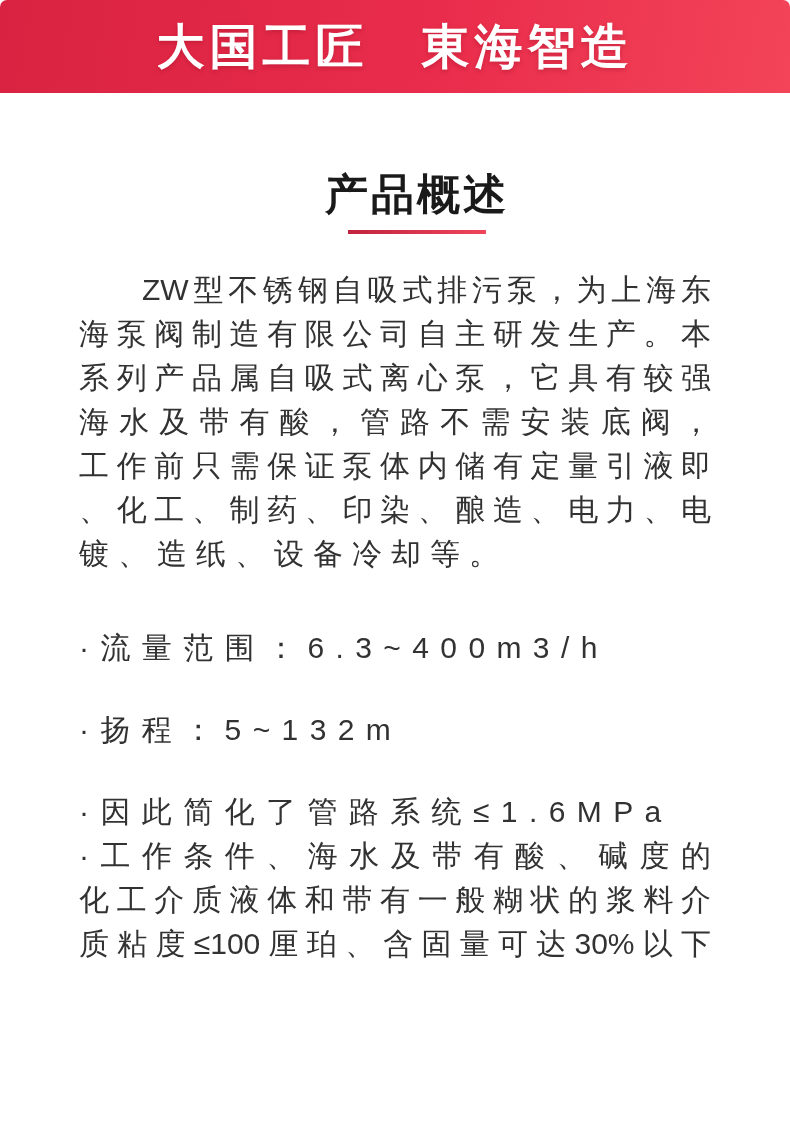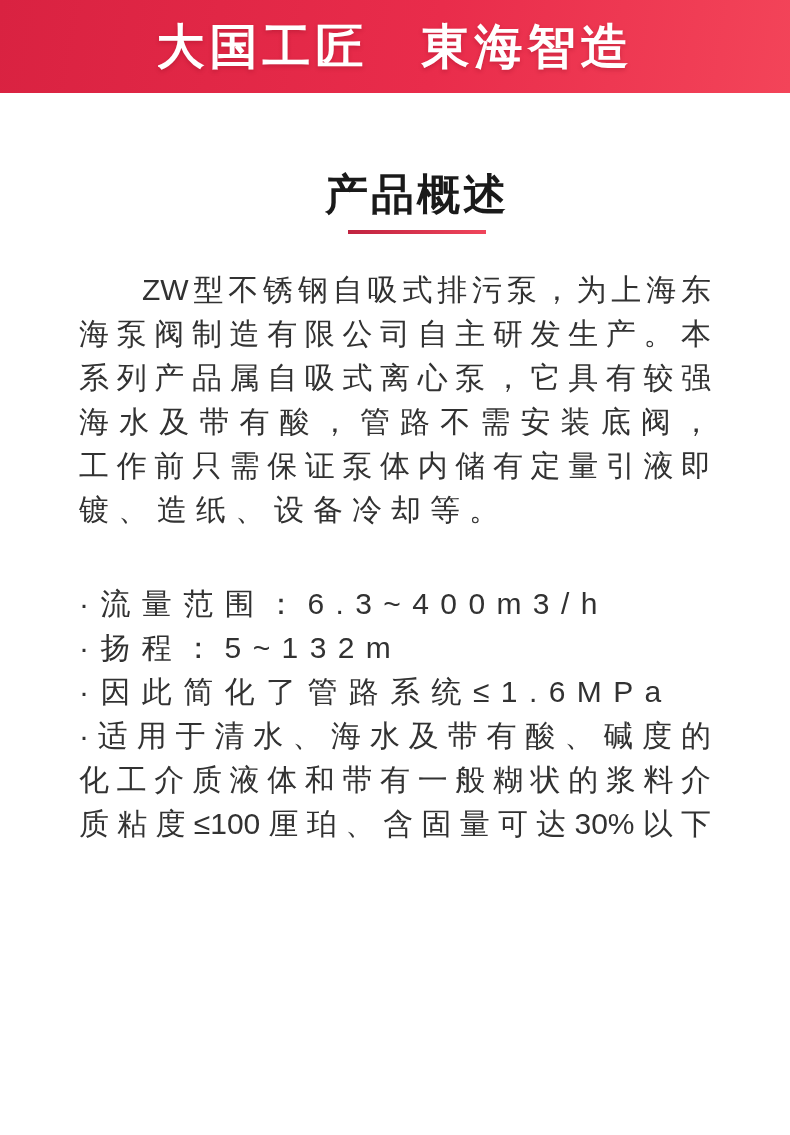--- a/index.html
+++ b/index.html
@@ -6,20 +6,21 @@
   body {
     width: 790px; height: 1135px;
     font-family: "Liberation Sans", sans-serif;
     -webkit-font-smoothing: antialiased;
   }
   .page {
     position: relative;
     width: 790px; height: 1135px;
     background: #ffffff;
     overflow: hidden;
+    border-radius: 7px;
   }
 
   
   .banner {
     height: 93px;
     background: linear-gradient(100deg, #d92241 0%, #e92c4b 55%, #f34459 100%);
     display: flex; align-items: center; justify-content: center;
   }
   .banner-title {
     color: #ffffff;
@@ -69,20 +70,21 @@
   .bullets { margin: 50px 79px 0 79px; }
   .bullet-line {
     font-size: 30px;
     line-height: 44px;
     color: #323232;
   }
   .bullet-line.single {
     text-align: left;
     letter-spacing: 0.38em;
     white-space: nowrap;
+    margin-top: 38px;
   }
   .bullet-line.just {
     text-align: justify;
     text-align-last: justify;
     text-justify: inter-character;
   }
 </style>
 </head>
 <body>
 
@@ -96,28 +98,29 @@
     <span class="section-title">产品概述</span>
     <div class="title-underline"></div>
   </div>
 
   <div class="para">
     <div class="cjk-line first">ZW型不锈钢自吸式排污泵，为上海东</div>
     <div class="cjk-line">海泵阀制造有限公司自主研发生产。本</div>
     <div class="cjk-line">系列产品属自吸式离心泵，它具有较强</div>
     <div class="cjk-line">海水及带有酸，管路不需安装底阀，</div>
     <div class="cjk-line">工作前只需保证泵体内储有定量引液即</div>
+    <div class="cjk-line">、化工、制药、印染、酿造、电力、电</div>
     <div class="cjk-line tail">镀、造纸、设备冷却等。</div>
   </div>
 
 
   <div class="bullets">
     <div class="bullet-line single">·流量范围：6.3~400m3/h</div>
     <div class="bullet-line single">·扬程：5~132m</div>
     <div class="bullet-line single">·因此简化了管路系统≤1.6MPa</div>
     <div>
-      <div class="bullet-line just">·适用于清水、海水及带有酸、碱度的</div>
+      <div class="bullet-line just">·工作条件、海水及带有酸、碱度的</div>
       <div class="bullet-line just">化工介质液体和带有一般糊状的浆料介</div>
       <div class="bullet-line just">质粘度≤100厘珀、含固量可达30%以下</div>
     </div>
   </div>
 
 </div>
 
 </body></html>

